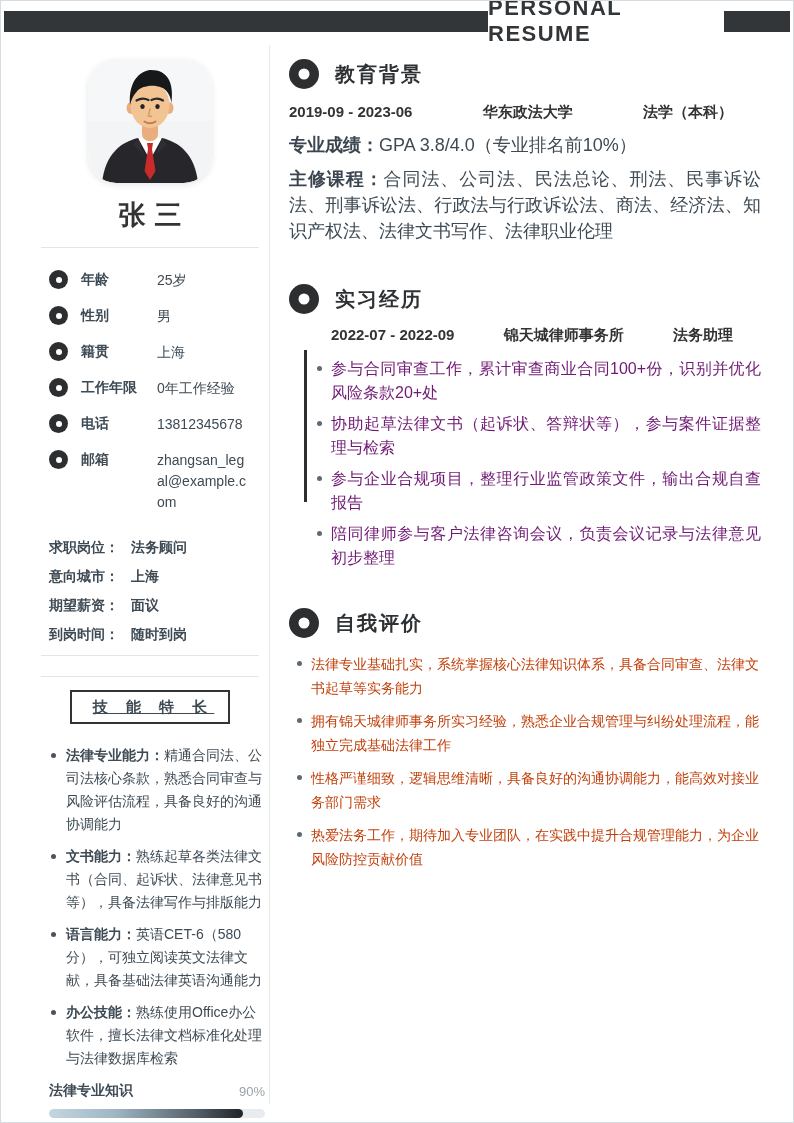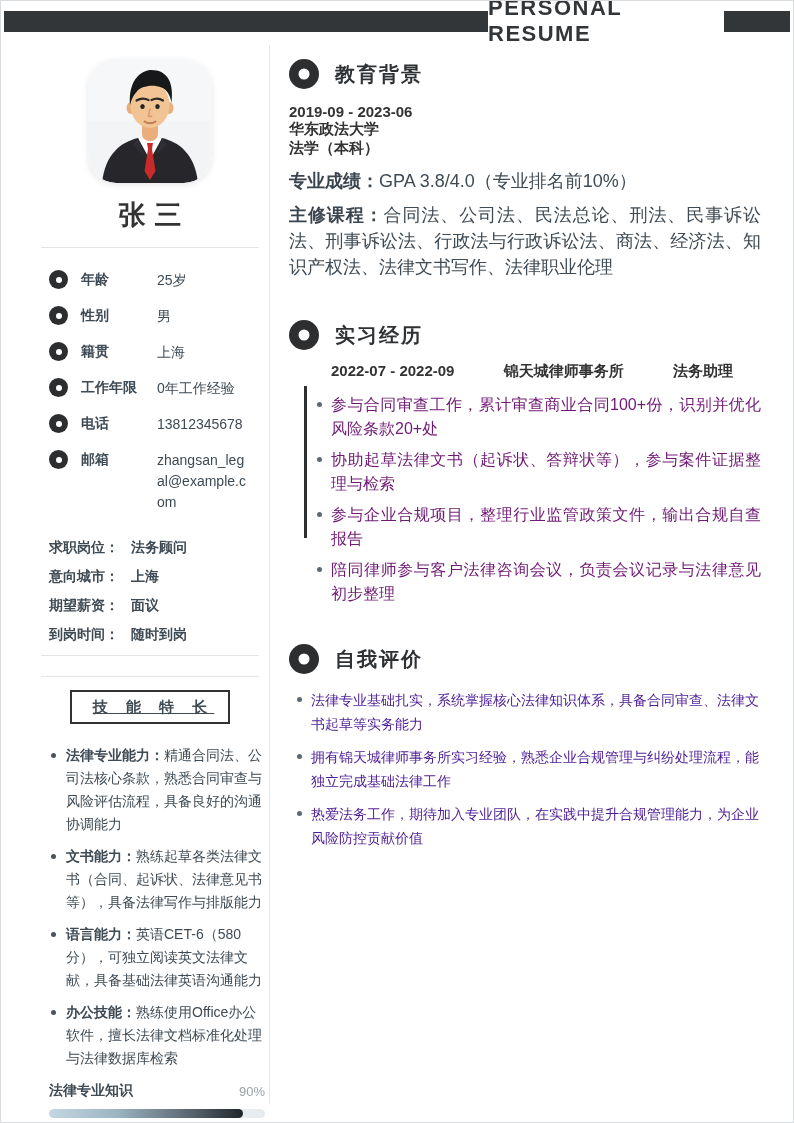--- a/index.html
+++ b/index.html
@@ -75,42 +75,42 @@
     background:linear-gradient(90deg,#c4d7e2 0%,#9db4c2 35%,#55616b 75%,#1f2428 100%); }
 
   
   .main { position:absolute; left:288px; top:58px; width:472px; }
   .sec-head { display:flex; align-items:center; }
   .donut.lg { width:30px; height:30px; }
   .donut.lg::after { width:11px; height:11px; }
   .sec-title { font-size:20px; font-weight:bold; color:#2f3235; margin-left:16px; letter-spacing:2px; }
 
   .edu-row { display:flex; justify-content:space-between; margin-top:14px; padding-right:28px;
-    font-size:15px; font-weight:bold; color:#333;flex-direction:column; }
+    font-size:15px; font-weight:bold; color:#333; }
   .line { margin-top:10px; font-size:18px; line-height:26px; color:#3e4a54; }
   .line b { color:#3a4550; }
   .just { text-align:justify; margin-top:8px; }
 
   .section-intern { margin-top:40px; }
   .intern-body { position:relative; margin-top:12px; padding-left:42px; }
   .tl-dot { position:absolute; left:9px; top:3px; width:14px; height:14px; }
   .tl-dot .donut { width:14px; height:14px; }
   .tl-dot .donut::after { width:4px; height:4px; }
   .tl-line { position:absolute; left:15px; top:24px; height:152px; width:3px; background:#2c2e30; }
   .intern-row { display:flex; justify-content:space-between; padding-right:28px;
     font-size:15px; font-weight:bold; color:#333; }
   .bullets { list-style:none; margin-top:12px; }
   .bullets li { position:relative; padding-left:0; font-size:16px; line-height:24px; color:#701a75;
     margin-bottom:7px; text-align:justify; }
   .bullets li::before { content:""; position:absolute; left:-14px; top:9px; width:5px; height:5px;
     border-radius:50%; background:#5d6a74; }
 
   .section-eval { margin-top:38px; }
   .eval-bullets { list-style:none; margin-top:14px; padding-left:22px; }
-  .eval-bullets li { position:relative; font-size:14px; line-height:24px; color:#4c1d95;
+  .eval-bullets li { position:relative; font-size:14px; line-height:24px; color:#c2410c;
     margin-bottom:9px; text-align:justify; padding-right:2px; }
   .eval-bullets li::before { content:""; position:absolute; left:-14px; top:9px; width:5px; height:5px;
     border-radius:50%; background:#5d6a74; }
 </style>
 </head>
 <body>
 
 <div class="page">
 
   <div class="banner-bar"></div>
@@ -281,17 +281,18 @@
     </section>
 
     <section class="section-eval">
       <header class="sec-head">
         <span class="donut lg"></span>
         <h2 class="sec-title">自我评价</h2>
       </header>
       <ul class="eval-bullets">
         <li>法律专业基础扎实，系统掌握核心法律知识体系，具备合同审查、法律文书起草等实务能力</li>
         <li>拥有锦天城律师事务所实习经验，熟悉企业合规管理与纠纷处理流程，能独立完成基础法律工作</li>
+        <li>性格严谨细致，逻辑思维清晰，具备良好的沟通协调能力，能高效对接业务部门需求</li>
         <li>热爱法务工作，期待加入专业团队，在实践中提升合规管理能力，为企业风险防控贡献价值</li>
       </ul>
     </section>
   </main>
 </div>
 
 </body></html>

